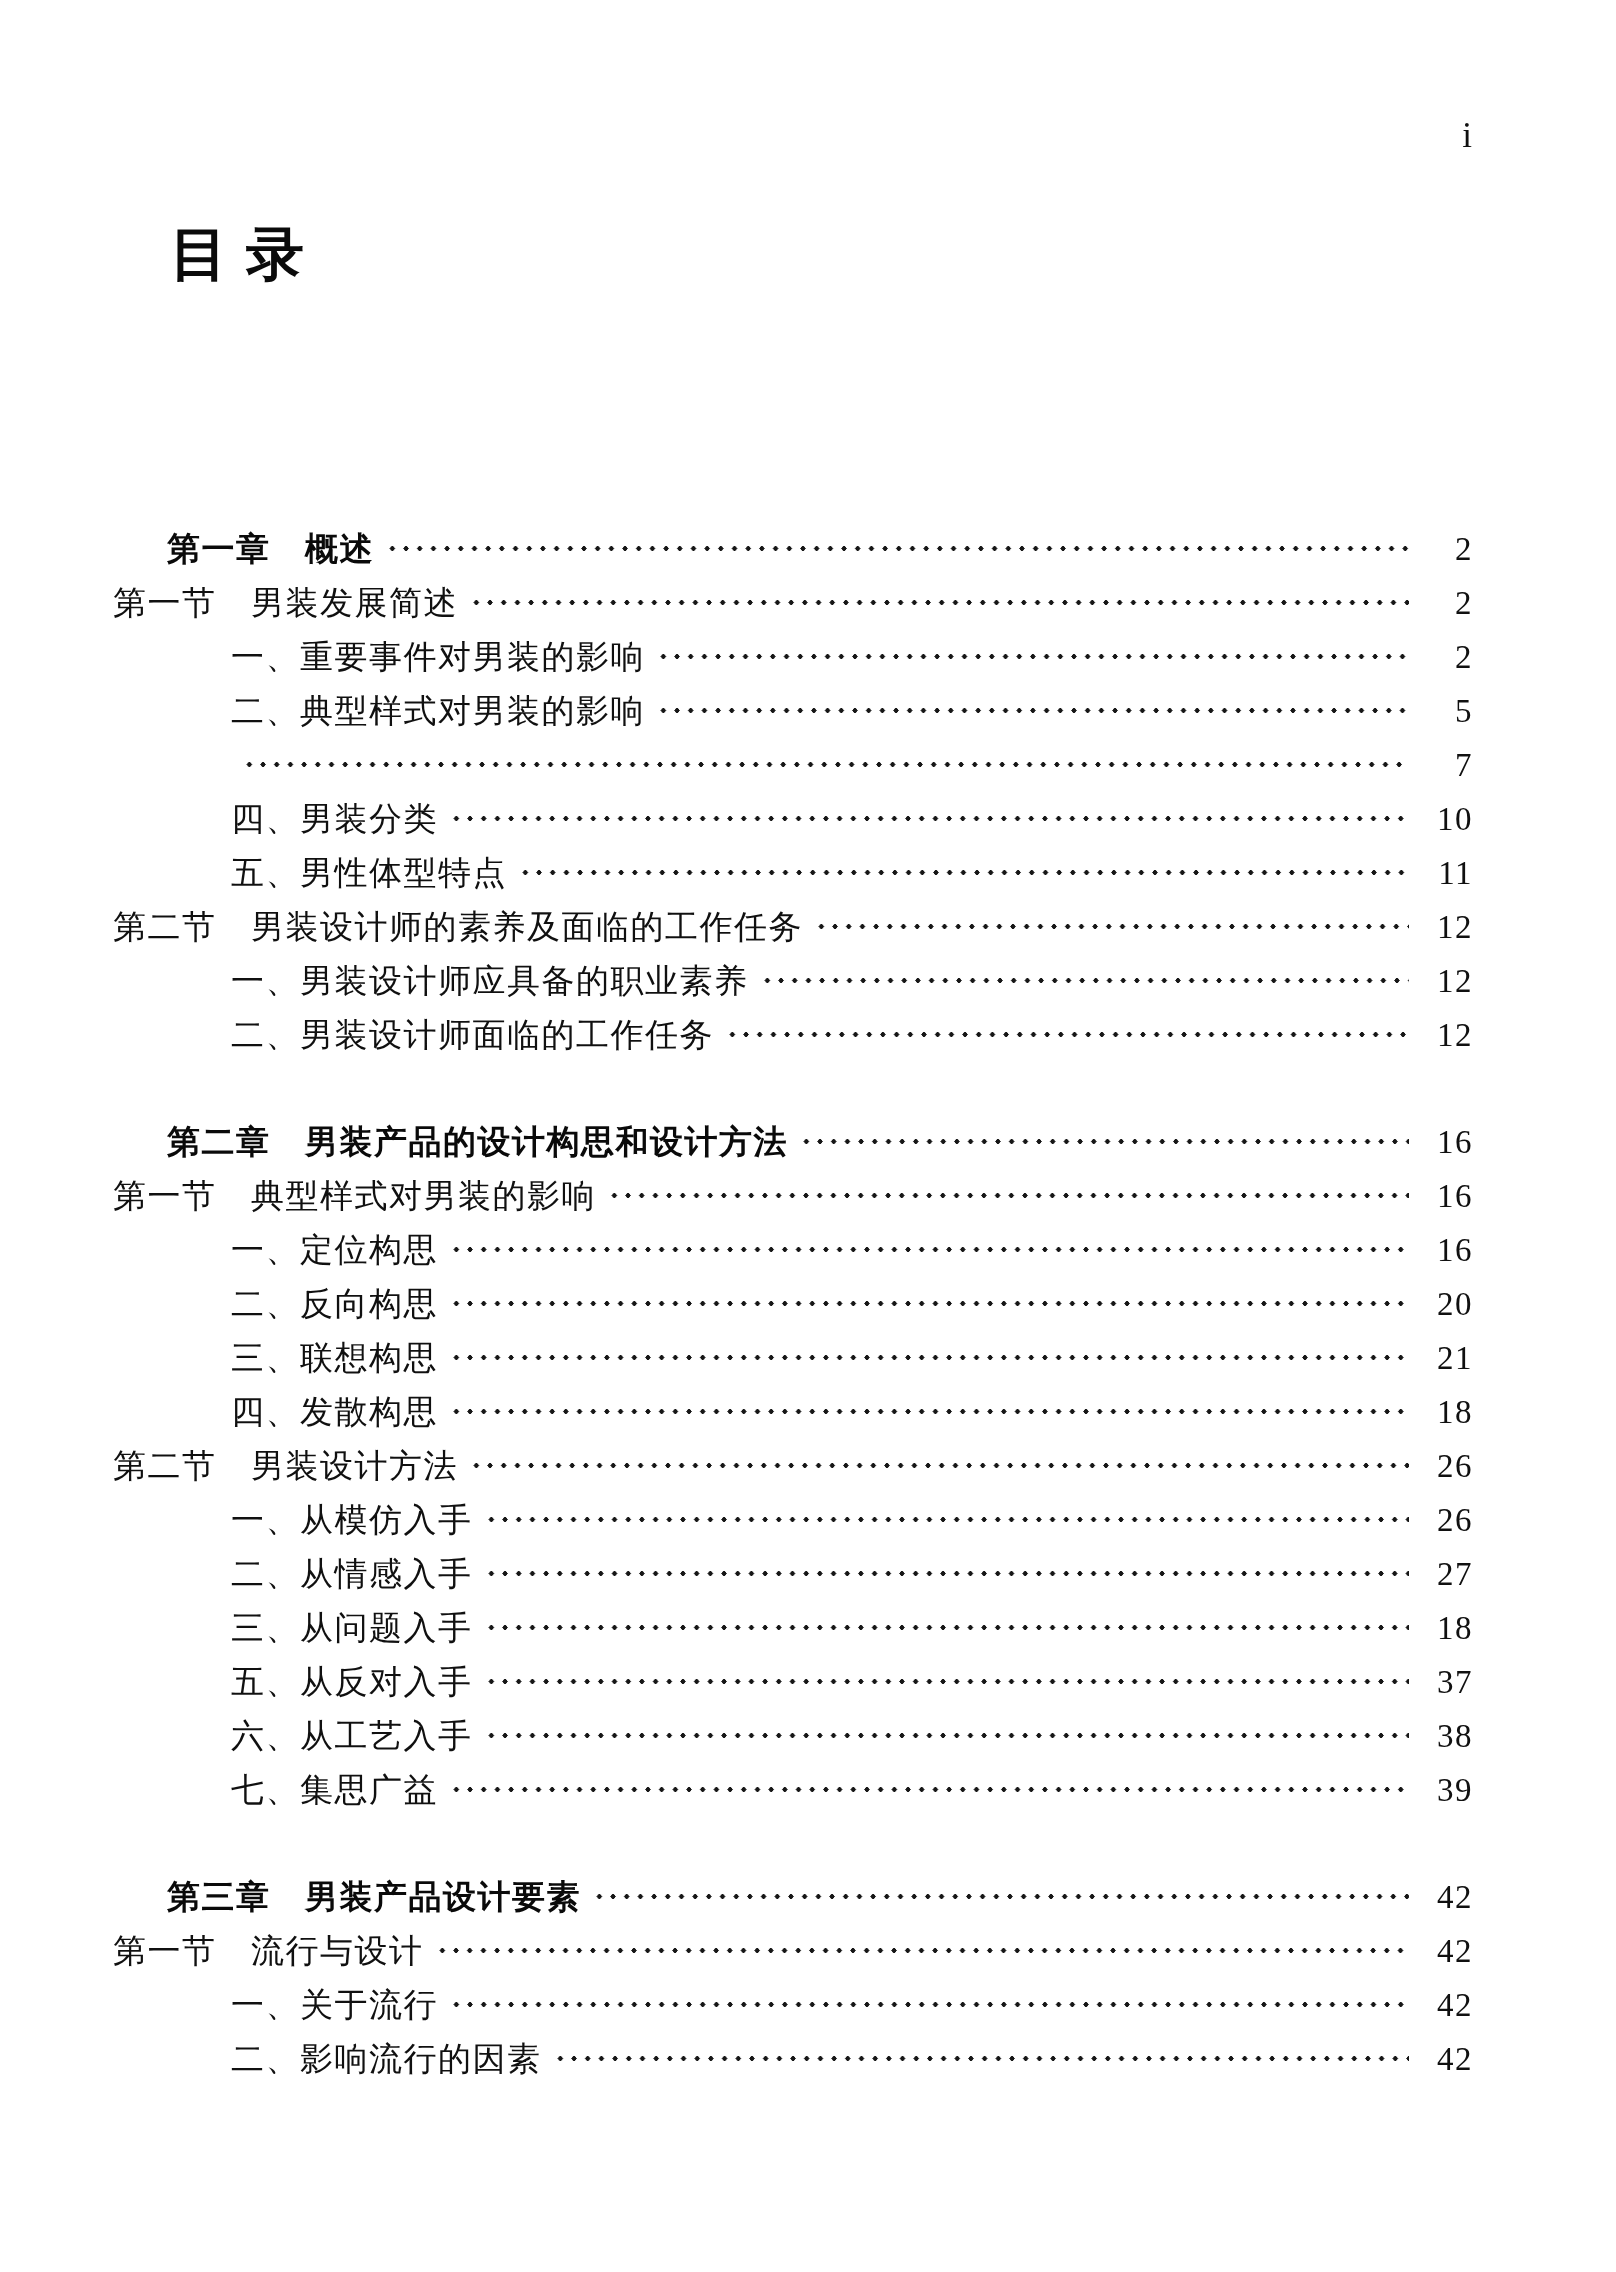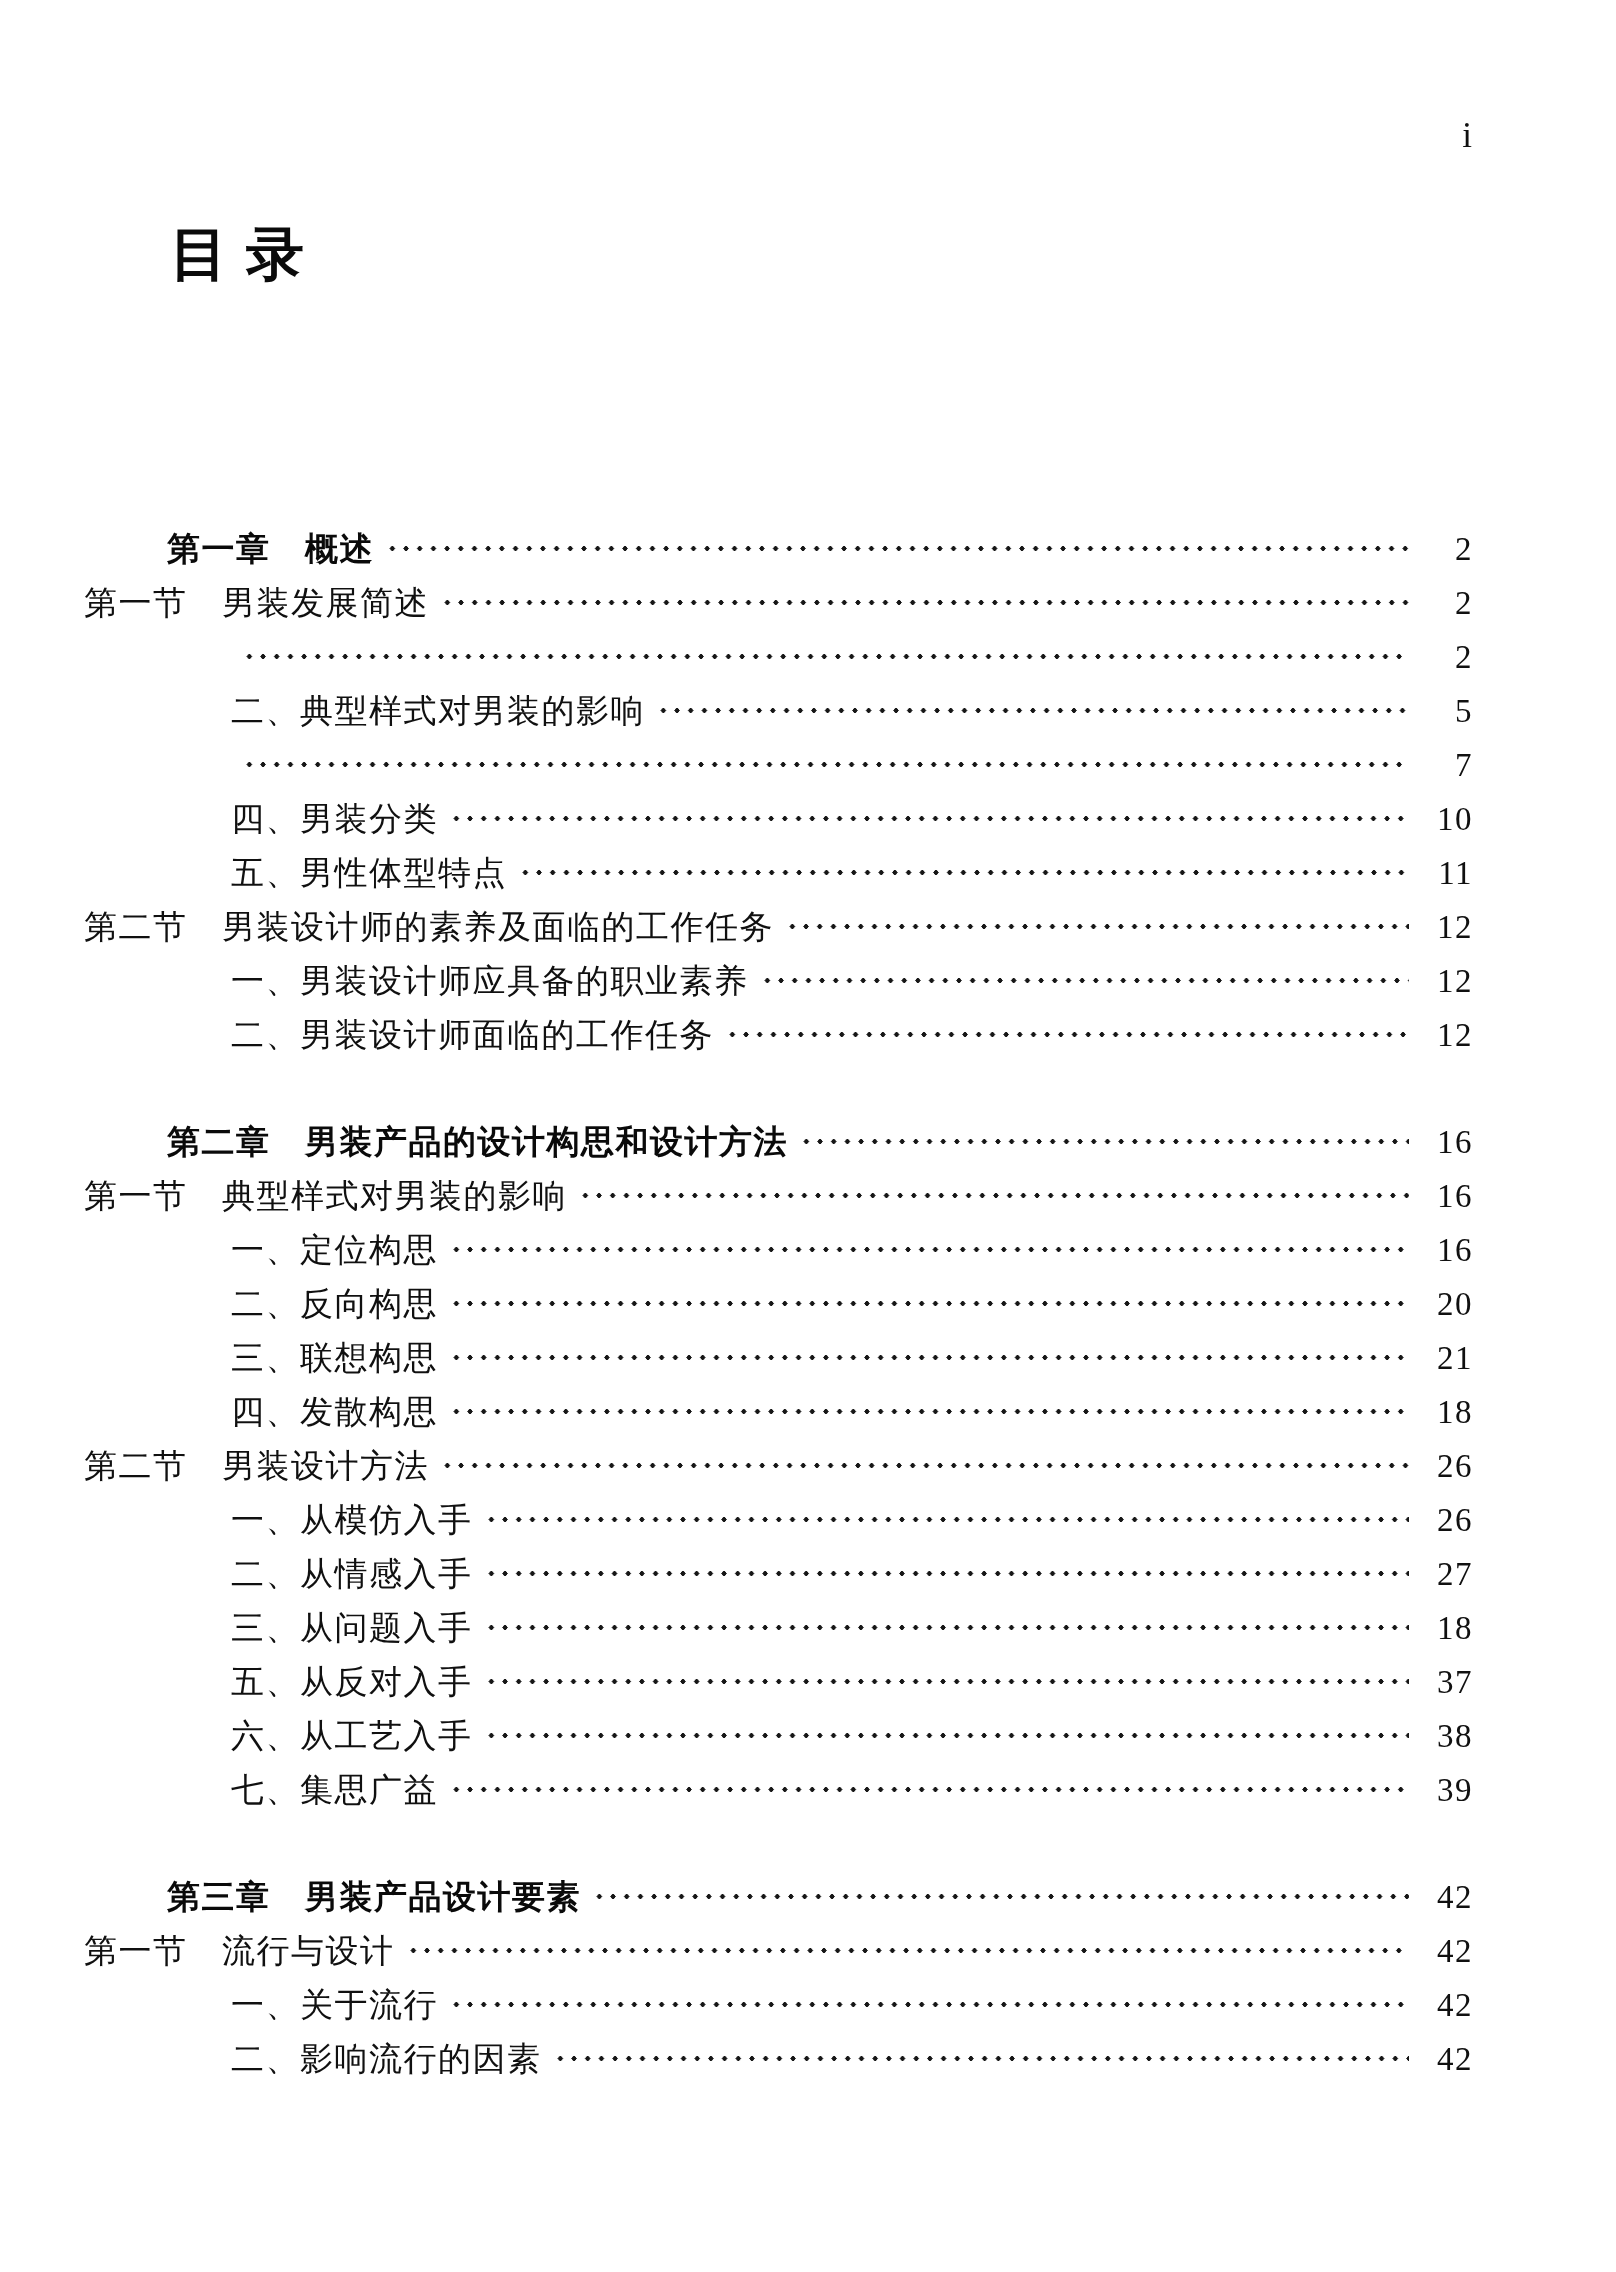--- a/index.html
+++ b/index.html
@@ -51,21 +51,21 @@
     letter-spacing: 1.5px;
     flex: 0 0 auto;
   }
   .level-chapter { padding-left: 167px; }
   .level-chapter .label {
     font-family: "Liberation Sans", sans-serif;
     font-weight: 700;
     font-size: 33px;
     color: #0a0a0a;
   }
-  .level-section { padding-left: 84px; }
+  .level-section { padding-left: 84px; margin-left: 29px; }
   .level-section .label {
     font-family: "Liberation Serif", serif;
     font-size: 33px;
   }
   .level-item { padding-left: 231px; }
   .level-item .label {
     font-family: "Liberation Serif", serif;
     font-size: 33px;
   }
   .leader {
@@ -100,20 +100,21 @@
           <span class="label">第一章　概述</span>
           <span class="leader"></span>
           <span class="num">2</span>
         </div>
         <div class="toc-row level-section">
           <span class="label">第一节　男装发展简述</span>
           <span class="leader"></span>
           <span class="num">2</span>
         </div>
         <div class="toc-row level-item">
+          <span class="label">一、重要事件对男装的影响</span>
           <span class="leader"></span>
           <span class="num">2</span>
         </div>
         <div class="toc-row level-item">
           <span class="label">二、典型样式对男装的影响</span>
           <span class="leader"></span>
           <span class="num">5</span>
         </div>
         <div class="toc-row level-item">
           <span class="leader"></span>

